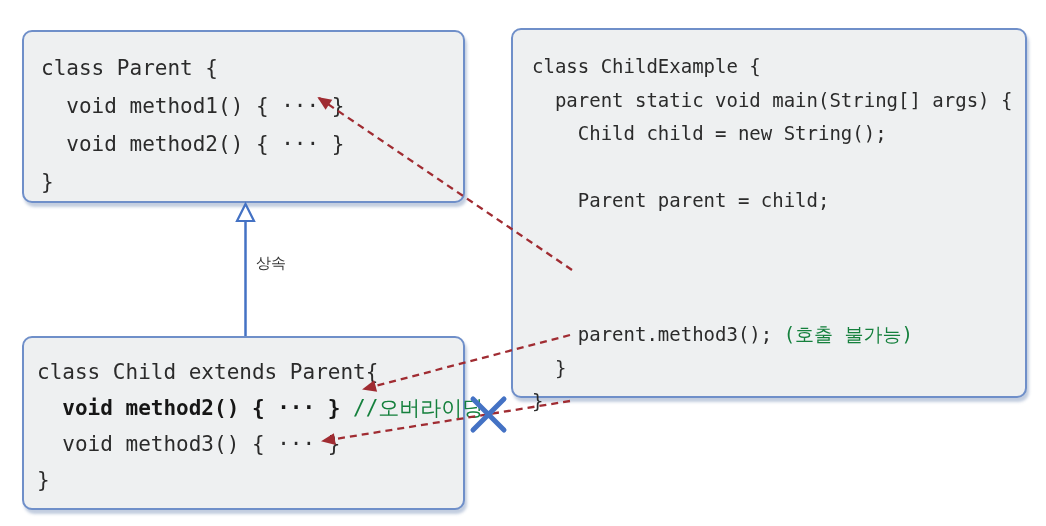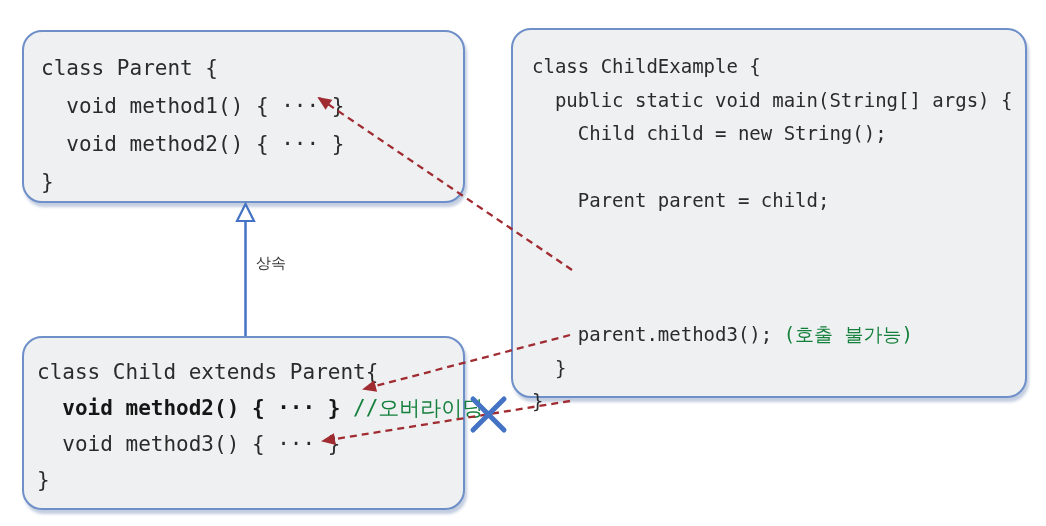--- a/index.html
+++ b/index.html
@@ -10,21 +10,21 @@
   }
   .canvas {
     position: relative;
     width: 1046px; height: 526px;
     background: #ffffff;
   }
   .code-box {
     position: absolute;
     background: #eef0f1;
     border: 2px solid #6f8fc9;
-    border-radius: 20px;
+    border-radius: 10px;
     box-shadow: 2px 4px 3px rgba(120, 145, 185, 0.45);
     color: #2b2b2b;
   }
   .box-parent  { left: 22px;  top: 30px;  width: 443px; height: 173px; --lh: 38px;   font-size: 21px; padding: 17px 0 0 17px; }
   .box-child   { left: 22px;  top: 336px; width: 443px; height: 174px; --lh: 36px;   font-size: 21px; padding: 16px 0 0 13px; }
   .box-example { left: 511px; top: 28px;  width: 516px; height: 370px; --lh: 33.5px; font-size: 19px; padding: 20px 0 0 19px; }
   .code-line { height: var(--lh); line-height: var(--lh); white-space: pre; }
   .code-line .code { white-space: pre; }
   .code-line .code.bold { font-weight: bold; color: #161616; }
   .code-line .comment { white-space: pre; color: #15803d; }
@@ -55,21 +55,21 @@
 
   <div class="code-box box-child">
       <div class="code-line"><span class="code">class Child extends Parent{</span></div>
       <div class="code-line"><span class="code bold">  void method2() { ··· } </span><span class="comment">//오버라이딩</span></div>
       <div class="code-line"><span class="code">  void method3() { ··· }</span></div>
       <div class="code-line"><span class="code">}</span></div>
     </div>
 
   <div class="code-box box-example">
       <div class="code-line"><span class="code">class ChildExample {</span></div>
-      <div class="code-line"><span class="code">  public static void main(String[] args) {</span></div>
+      <div class="code-line"><span class="code">  parent static void main(String[] args) {</span></div>
       <div class="code-line"><span class="code">    Child child = new String();</span></div>
       <div class="code-line"><span class="code"></span></div>
       <div class="code-line"><span class="code">    Parent parent = child;</span></div>
       <div class="code-line"><span class="code"></span></div>
       <div class="code-line"><span class="code"></span></div>
       <div class="code-line"><span class="code"></span></div>
       <div class="code-line"><span class="code">    parent.method3(); </span><span class="comment">(호출 불가능)</span></div>
       <div class="code-line"><span class="code">  }</span></div>
       <div class="code-line"><span class="code">}</span></div>
     </div>

